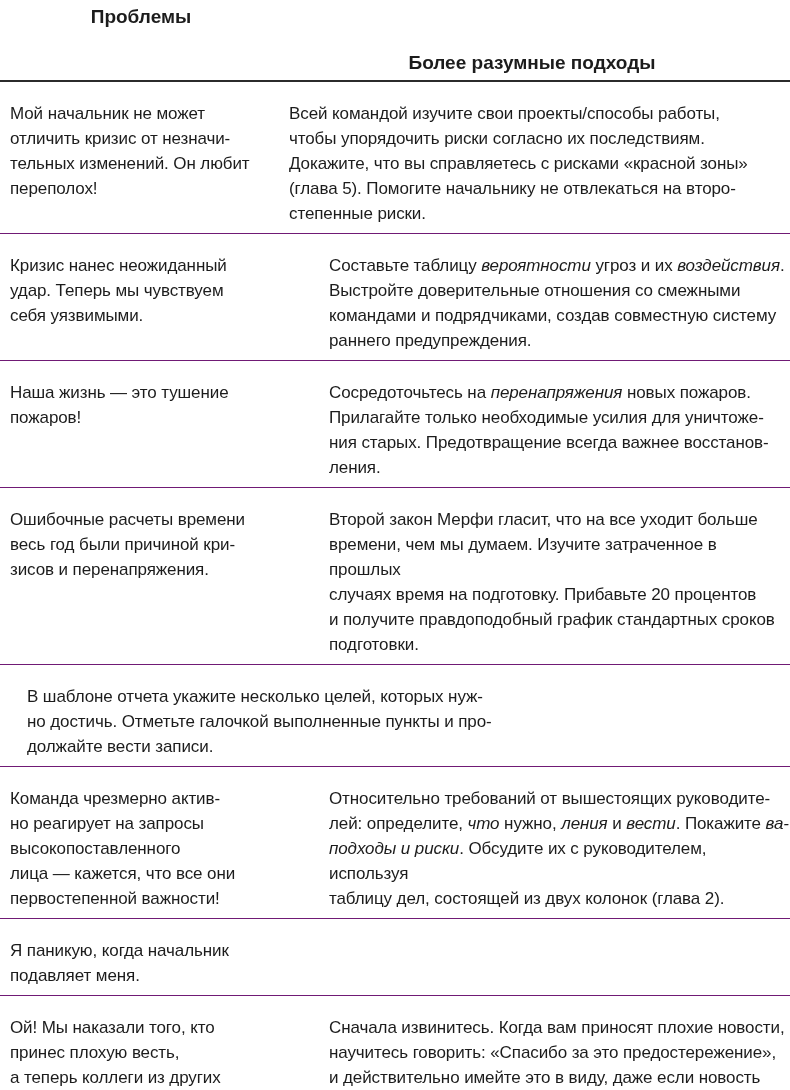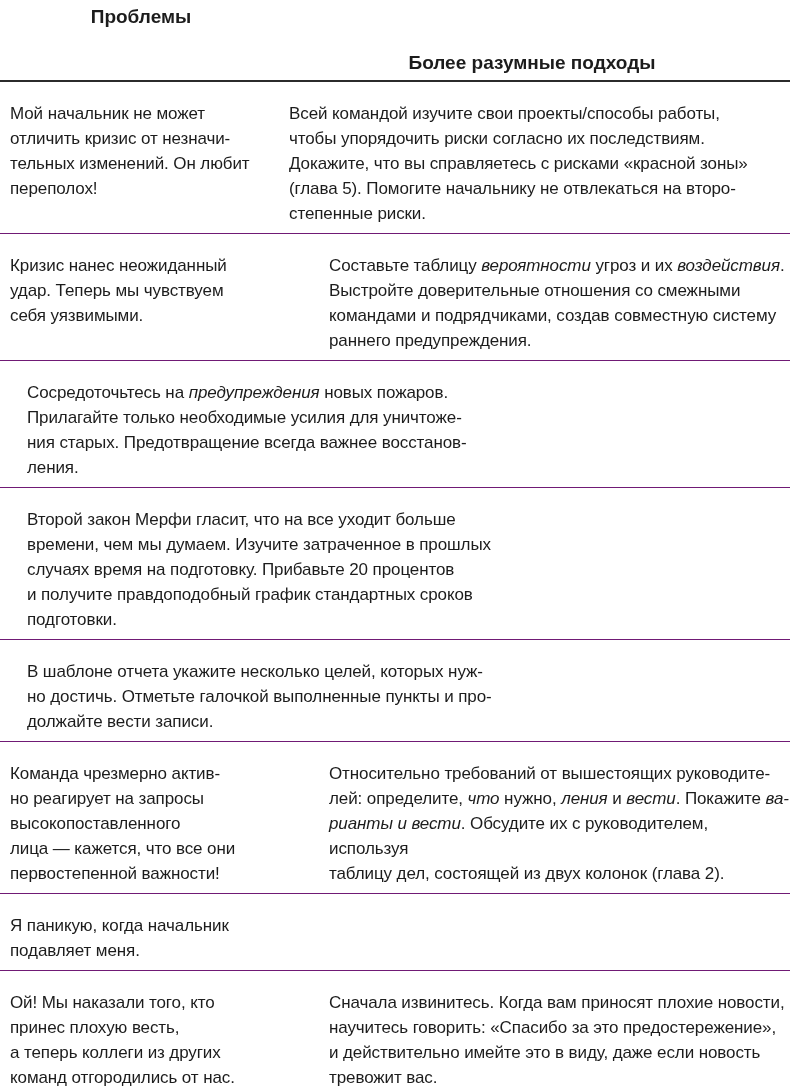--- a/index.html
+++ b/index.html
@@ -90,34 +90,36 @@
     <div class="cell-problem">Мой начальник не может<br>отличить кризис от незначи-<br>тельных изменений. Он любит<br>переполох!</div>
     <div class="cell-approach">Всей командой изучите свои проекты/способы работы,<br>чтобы упорядочить риски согласно их последствиям.<br>Докажите, что вы справляетесь с рисками «красной зоны»<br>(глава 5). Помогите начальнику не отвлекаться на второ-<br>степенные риски.</div>
   </div>
 
   <div class="row">
     <div class="cell-problem">Кризис нанес неожиданный<br>удар. Теперь мы чувствуем<br>себя уязвимыми.</div>
     <div class="cell-approach">Составьте таблицу <i>вероятности</i> угроз и их <i>воздействия</i>.<br>Выстройте доверительные отношения со смежными<br>командами и подрядчиками, создав совместную систему<br>раннего предупреждения.</div>
   </div>
 
   <div class="row">
-    <div class="cell-approach">Сосредоточьтесь на <i>предупреждения</i> новых пожаров.<br>Прилагайте только необходимые усилия для уничтоже-<br>ния старых. Предотвращение всегда важнее восстанов-<br>ления.</div>
+    <div class="cell-problem">Наша жизнь — это тушение<br>пожаров!</div>
+    <div class="cell-approach">Сосредоточьтесь на <i>перенапряжения</i> новых пожаров.<br>Прилагайте только необходимые усилия для уничтоже-<br>ния старых. Предотвращение всегда важнее восстанов-<br>ления.</div>
   </div>
 
   <div class="row">
+    <div class="cell-problem">Ошибочные расчеты времени<br>весь год были причиной кри-<br>зисов и перенапряжения.</div>
     <div class="cell-approach">Второй закон Мерфи гласит, что на все уходит больше<br>времени, чем мы думаем. Изучите затраченное в прошлых<br>случаях время на подготовку. Прибавьте 20 процентов<br>и получите правдоподобный график стандартных сроков<br>подготовки.</div>
   </div>
 
   <div class="row">
     <div class="cell-approach">В шаблоне отчета укажите несколько целей, которых нуж-<br>но достичь. Отметьте галочкой выполненные пункты и про-<br>должайте вести записи.</div>
   </div>
 
   <div class="row">
     <div class="cell-problem">Команда чрезмерно актив-<br>но реагирует на запросы<br>высокопоставленного<br>лица — кажется, что все они<br>первостепенной важности!</div>
-    <div class="cell-approach">Относительно требований от вышестоящих руководите-<br>лей: определите, <i>что</i> нужно, <i>ления</i> и <i>вести</i>. Покажите <i>ва-</i><br><i>рианты и вести</i>. Обсудите их с руководителем, используя<br>таблицу дел, состоящей из двух колонок (глава 2).</div>
+    <div class="cell-approach">Относительно требований от вышестоящих руководите-<br>лей: определите, <i>что</i> нужно, <i>ления</i> и <i>вести</i>. Покажите <i>ва-</i><br><i>подходы и риски</i>. Обсудите их с руководителем, используя<br>таблицу дел, состоящей из двух колонок (глава 2).</div>
   </div>
 
   <div class="row">
     <div class="cell-problem">Я паникую, когда начальник<br>подавляет меня.</div>
   </div>
 
   <div class="row">
     <div class="cell-problem">Ой! Мы наказали того, кто<br>принес плохую весть,<br>а теперь коллеги из других<br>команд отгородились от нас.</div>
     <div class="cell-approach">Сначала извинитесь. Когда вам приносят плохие новости,<br>научитесь говорить: «Спасибо за это предостережение»,<br>и действительно имейте это в виду, даже если новость<br>тревожит вас.</div>
   </div>

